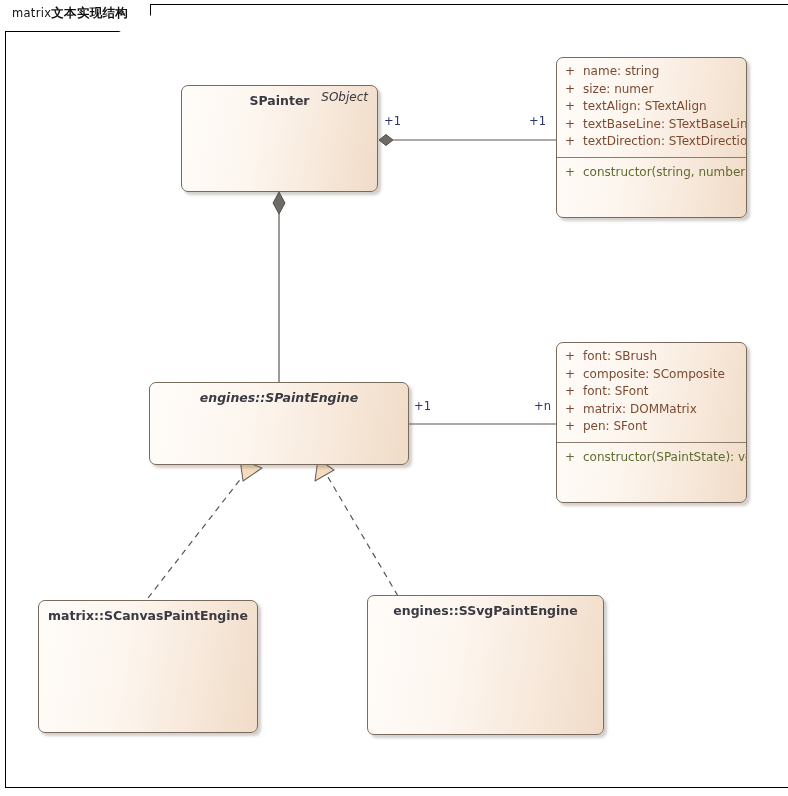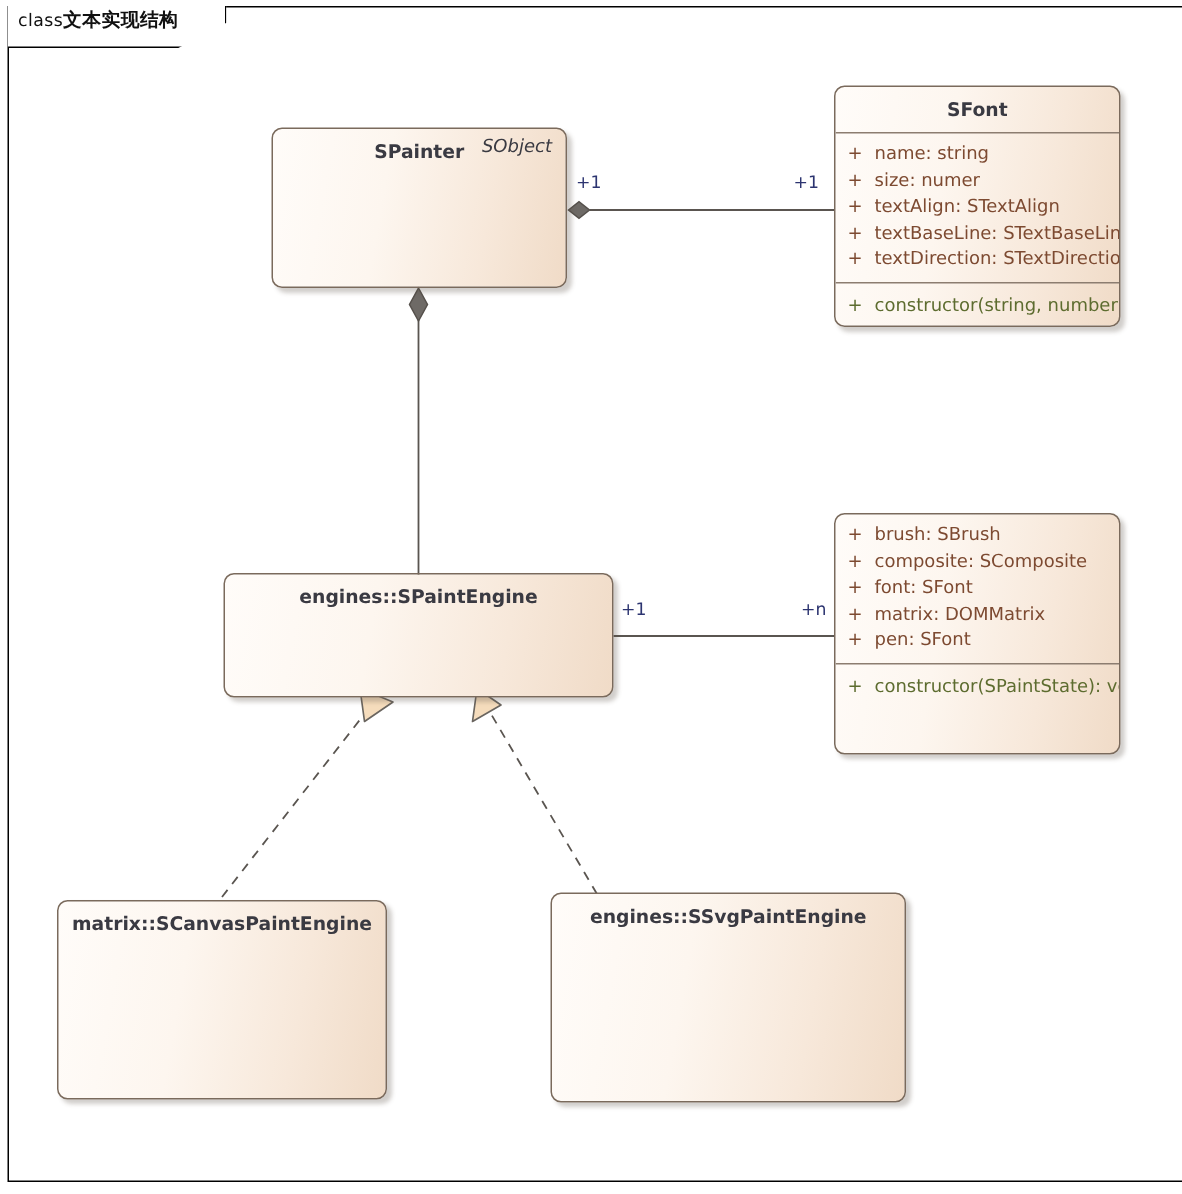--- a/index.html
+++ b/index.html
@@ -81,20 +81,21 @@
     position: absolute;
     right: 9px;
     top: 4px;
     font-style: italic;
     font-weight: normal;
     font-size: 12px;
     color: #3a3a42;
     text-align: center;
   }
   .uml-class .name-row.abstract-name {
+    font-style: italic;
   }
   .members {
     padding: 5px 0 6px 0;
   }
   .members.with-divider {
     border-bottom: 1px solid #8c7d70;
   }
   .member {
     display: flex;
     align-items: baseline;
@@ -126,21 +127,21 @@
     color: #2c3470;
     white-space: nowrap;
   }
 </style>
 </head>
 <body>
 
 <div id="diagram-frame"></div>
 
 <div id="frame-title-tab"></div>
-<div id="frame-title-text"><span class="lead">class</span><span>文本实现结构</span></div>
+<div id="frame-title-text"><span class="lead">matrix</span><span>文本实现结构</span></div>
 
 <svg id="connectors" viewBox="0 0 788 796">
 
   <g>
     <line x1="393" y1="140" x2="556" y2="140" stroke="#5a5550" stroke-width="1.2"></line>
     <polygon points="379,140 386,134.5 393,140 386,145.5" fill="#6e6a66" stroke="#55504b" stroke-width="1"></polygon>
   </g>
 
   <g>
     <line x1="279" y1="205" x2="279" y2="385" stroke="#5a5550" stroke-width="1.2"></line>
@@ -168,23 +169,20 @@
 <div class="mult" style="left:534px; top:399px;">+n</div>
 
 <div class="uml-class" style="left:181px; top:85px; width:197px; height:107px;">
   <div class="name-row">
     <span class="stereo">SObject</span>
     <span>SPainter</span>
   </div>
 </div>
 
 <div class="uml-class has-divider" style="left:556px; top:57px; width:191px; height:161px;">
-  <div class="name-row">
-    <span>SFont</span>
-  </div>
   <div class="members with-divider">
     <div class="member attr">
       <span class="vis">+</span>
       <span>name: string</span>
     </div>
     <div class="member attr">
       <span class="vis">+</span>
       <span>size: numer</span>
     </div>
     <div class="member attr">
@@ -211,21 +209,21 @@
 <div class="uml-class" style="left:149px; top:382px; width:260px; height:83px;">
   <div class="name-row abstract-name">
     <span>engines::SPaintEngine</span>
   </div>
 </div>
 
 <div class="uml-class has-divider" style="left:556px; top:342px; width:191px; height:161px;">
   <div class="members with-divider">
     <div class="member attr">
       <span class="vis">+</span>
-      <span>brush: SBrush</span>
+      <span>font: SBrush</span>
     </div>
     <div class="member attr">
       <span class="vis">+</span>
       <span>composite: SComposite</span>
     </div>
     <div class="member attr">
       <span class="vis">+</span>
       <span>font: SFont</span>
     </div>
     <div class="member attr">

